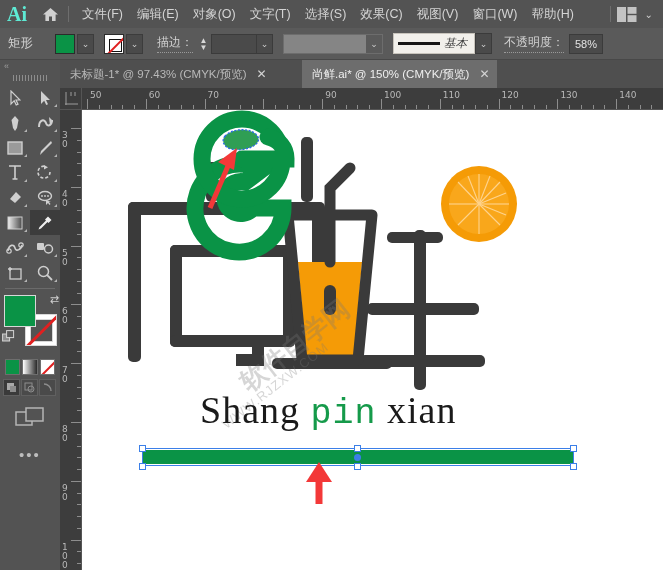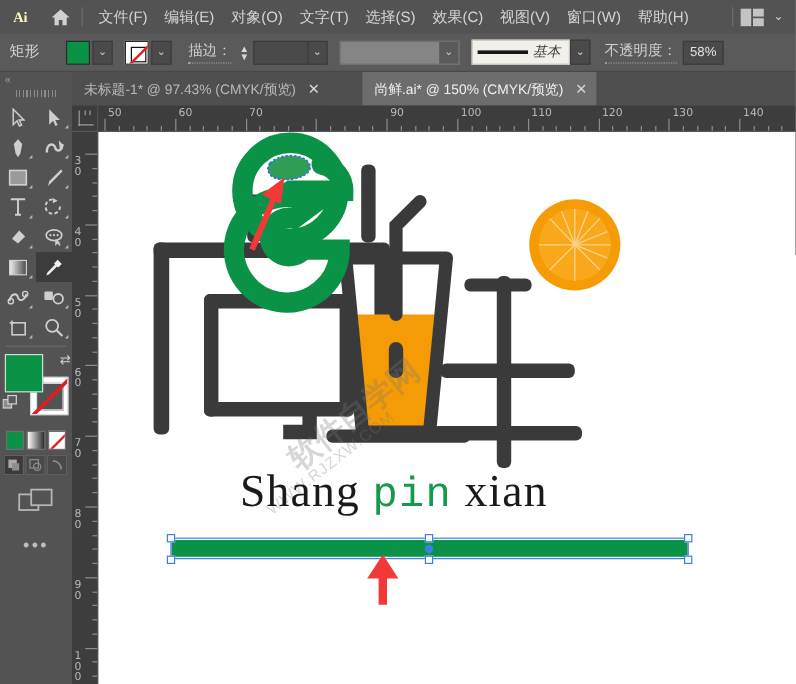--- a/index.html
+++ b/index.html
@@ -13,21 +13,21 @@
 
   
   .menubar {
     position: absolute; left: 0; top: 0; width: 663px; height: 28px;
     background: #535353;
     display: flex; align-items: center;
   }
   .ai-logo {
     width: 34px; height: 28px;
     display: flex; align-items: center; justify-content: center;
-    color: #fef9c3; font-size: 12px; font-weight: bold;
+    color: #5eead4; font-size: 20px; font-weight: bold;
     letter-spacing: 0px;
     font-family: "Liberation Serif", serif;
   }
   .home-icon {
     width: 32px; height: 28px;
     display: flex; align-items: center; justify-content: center;
   }
   .menu-sep {
     width: 1px; height: 16px; background: #6e6e6e; margin: 0 6px 0 2px;
   }

